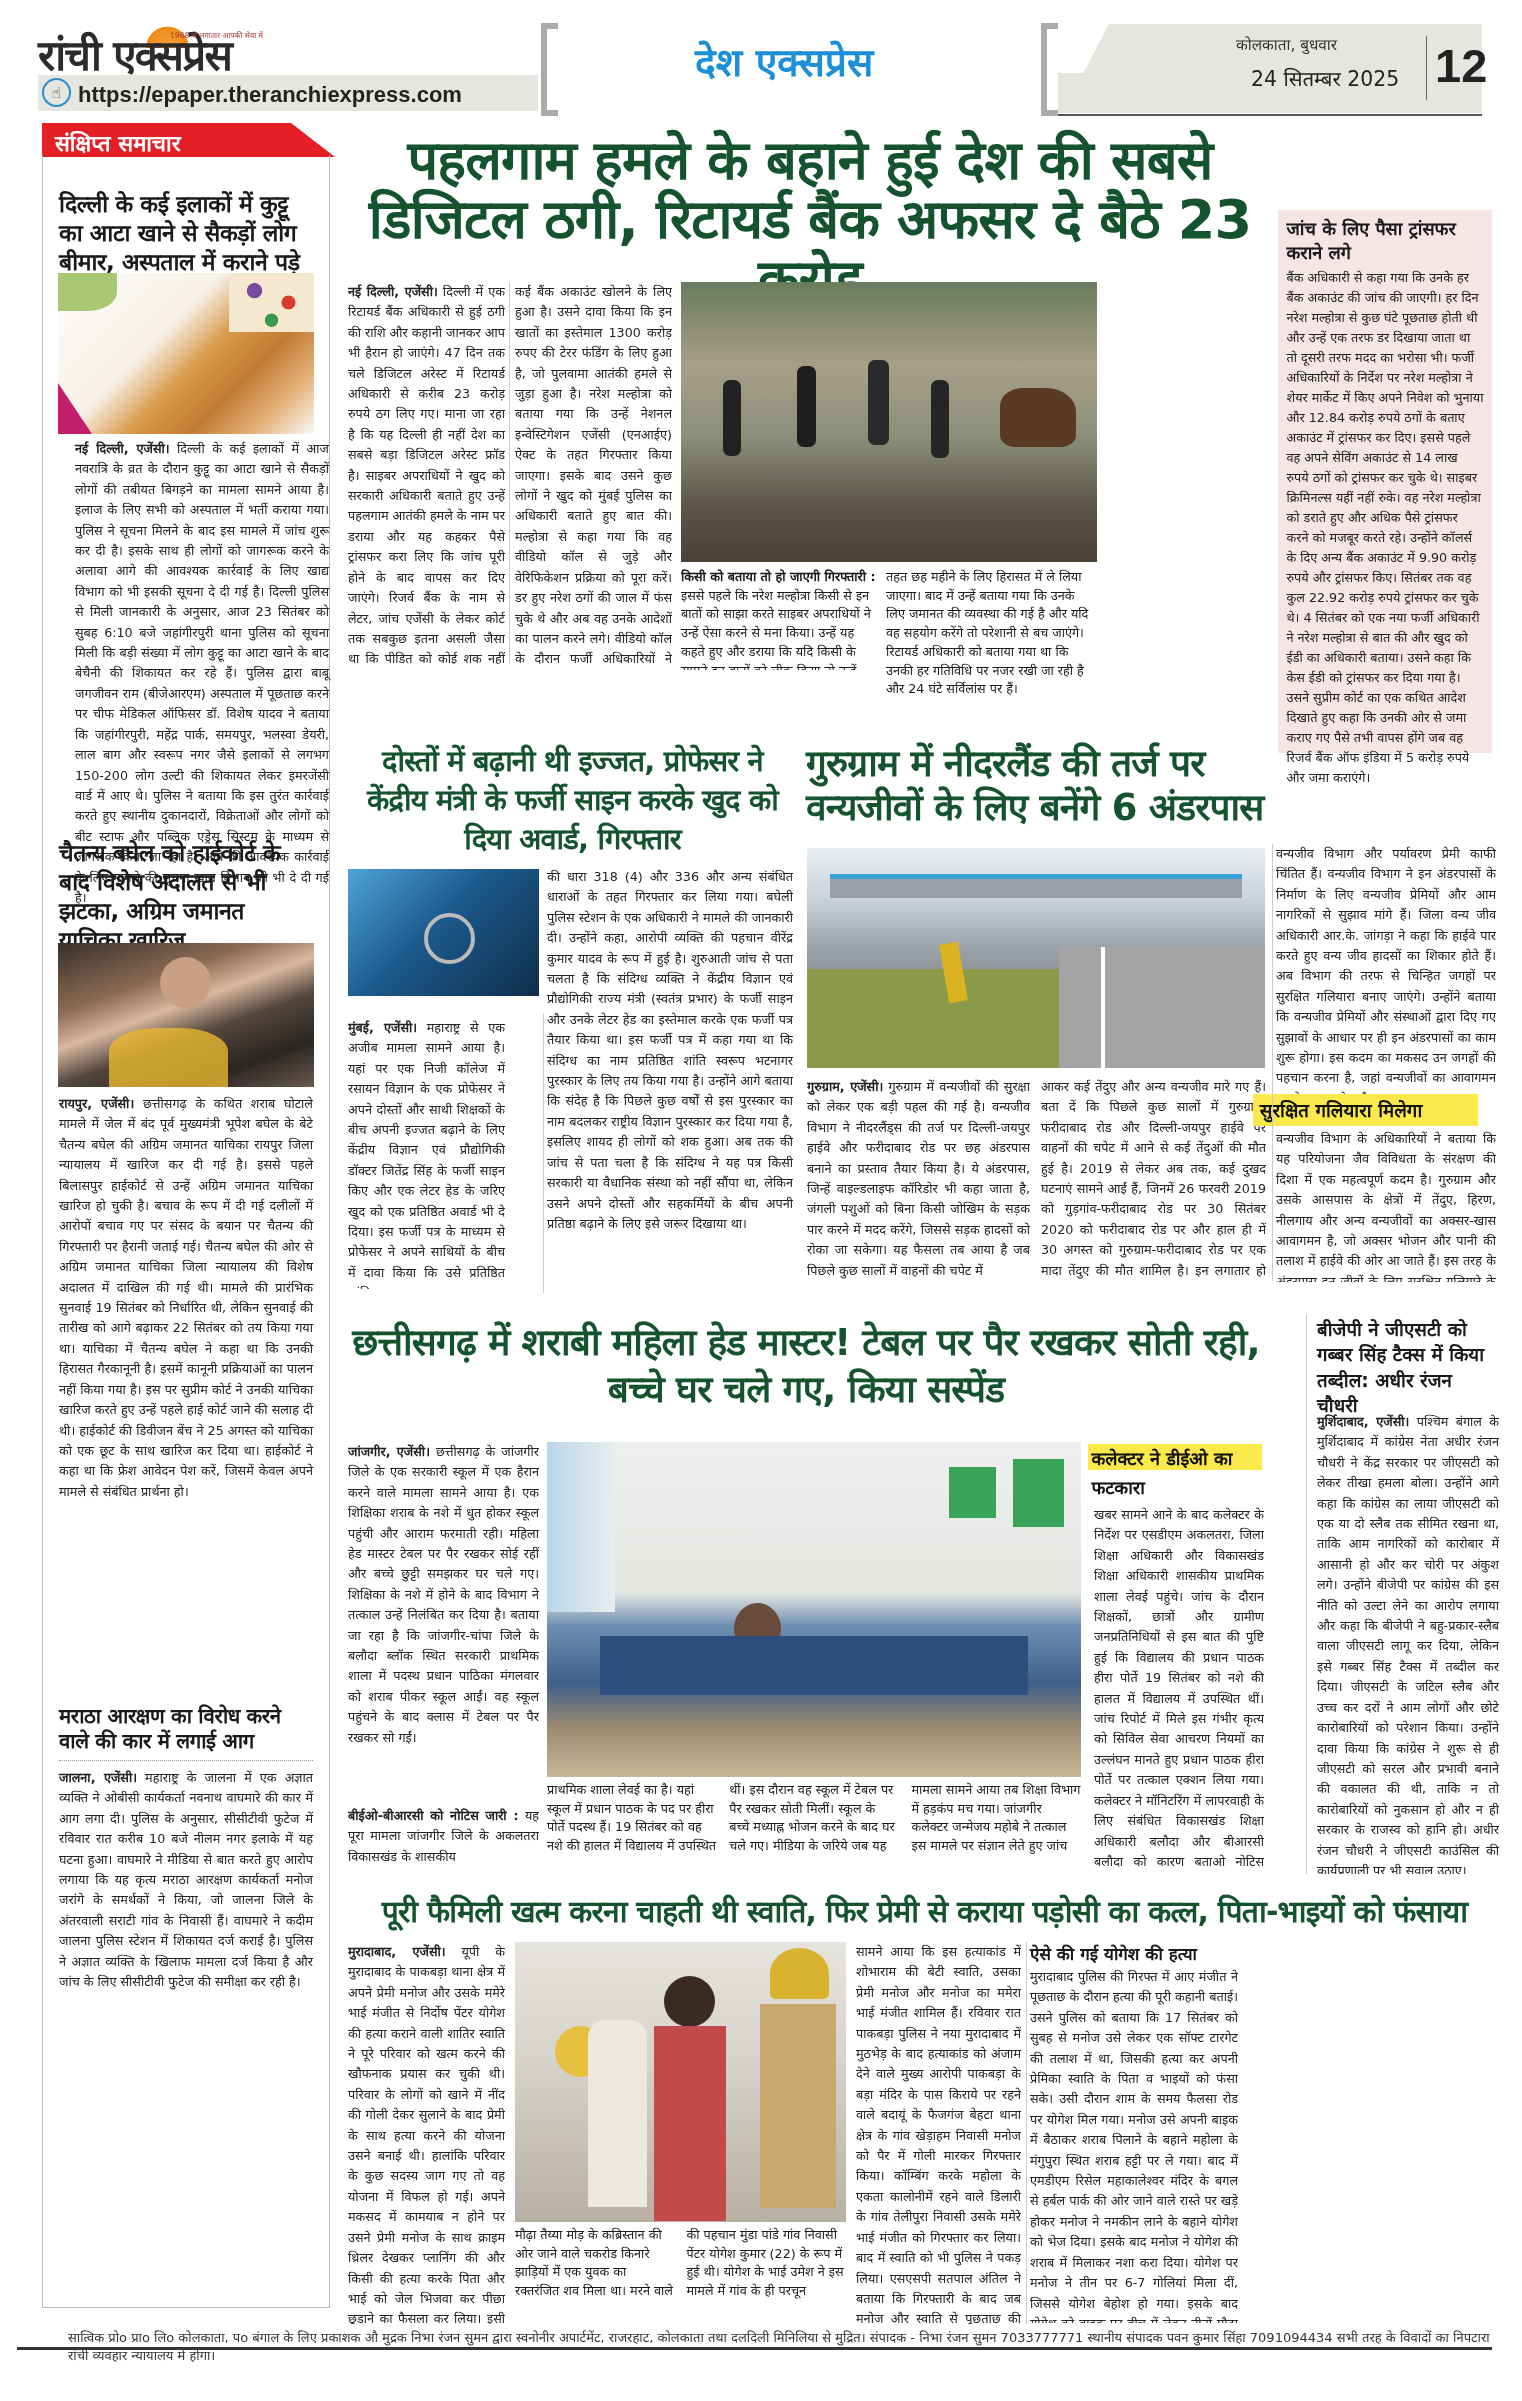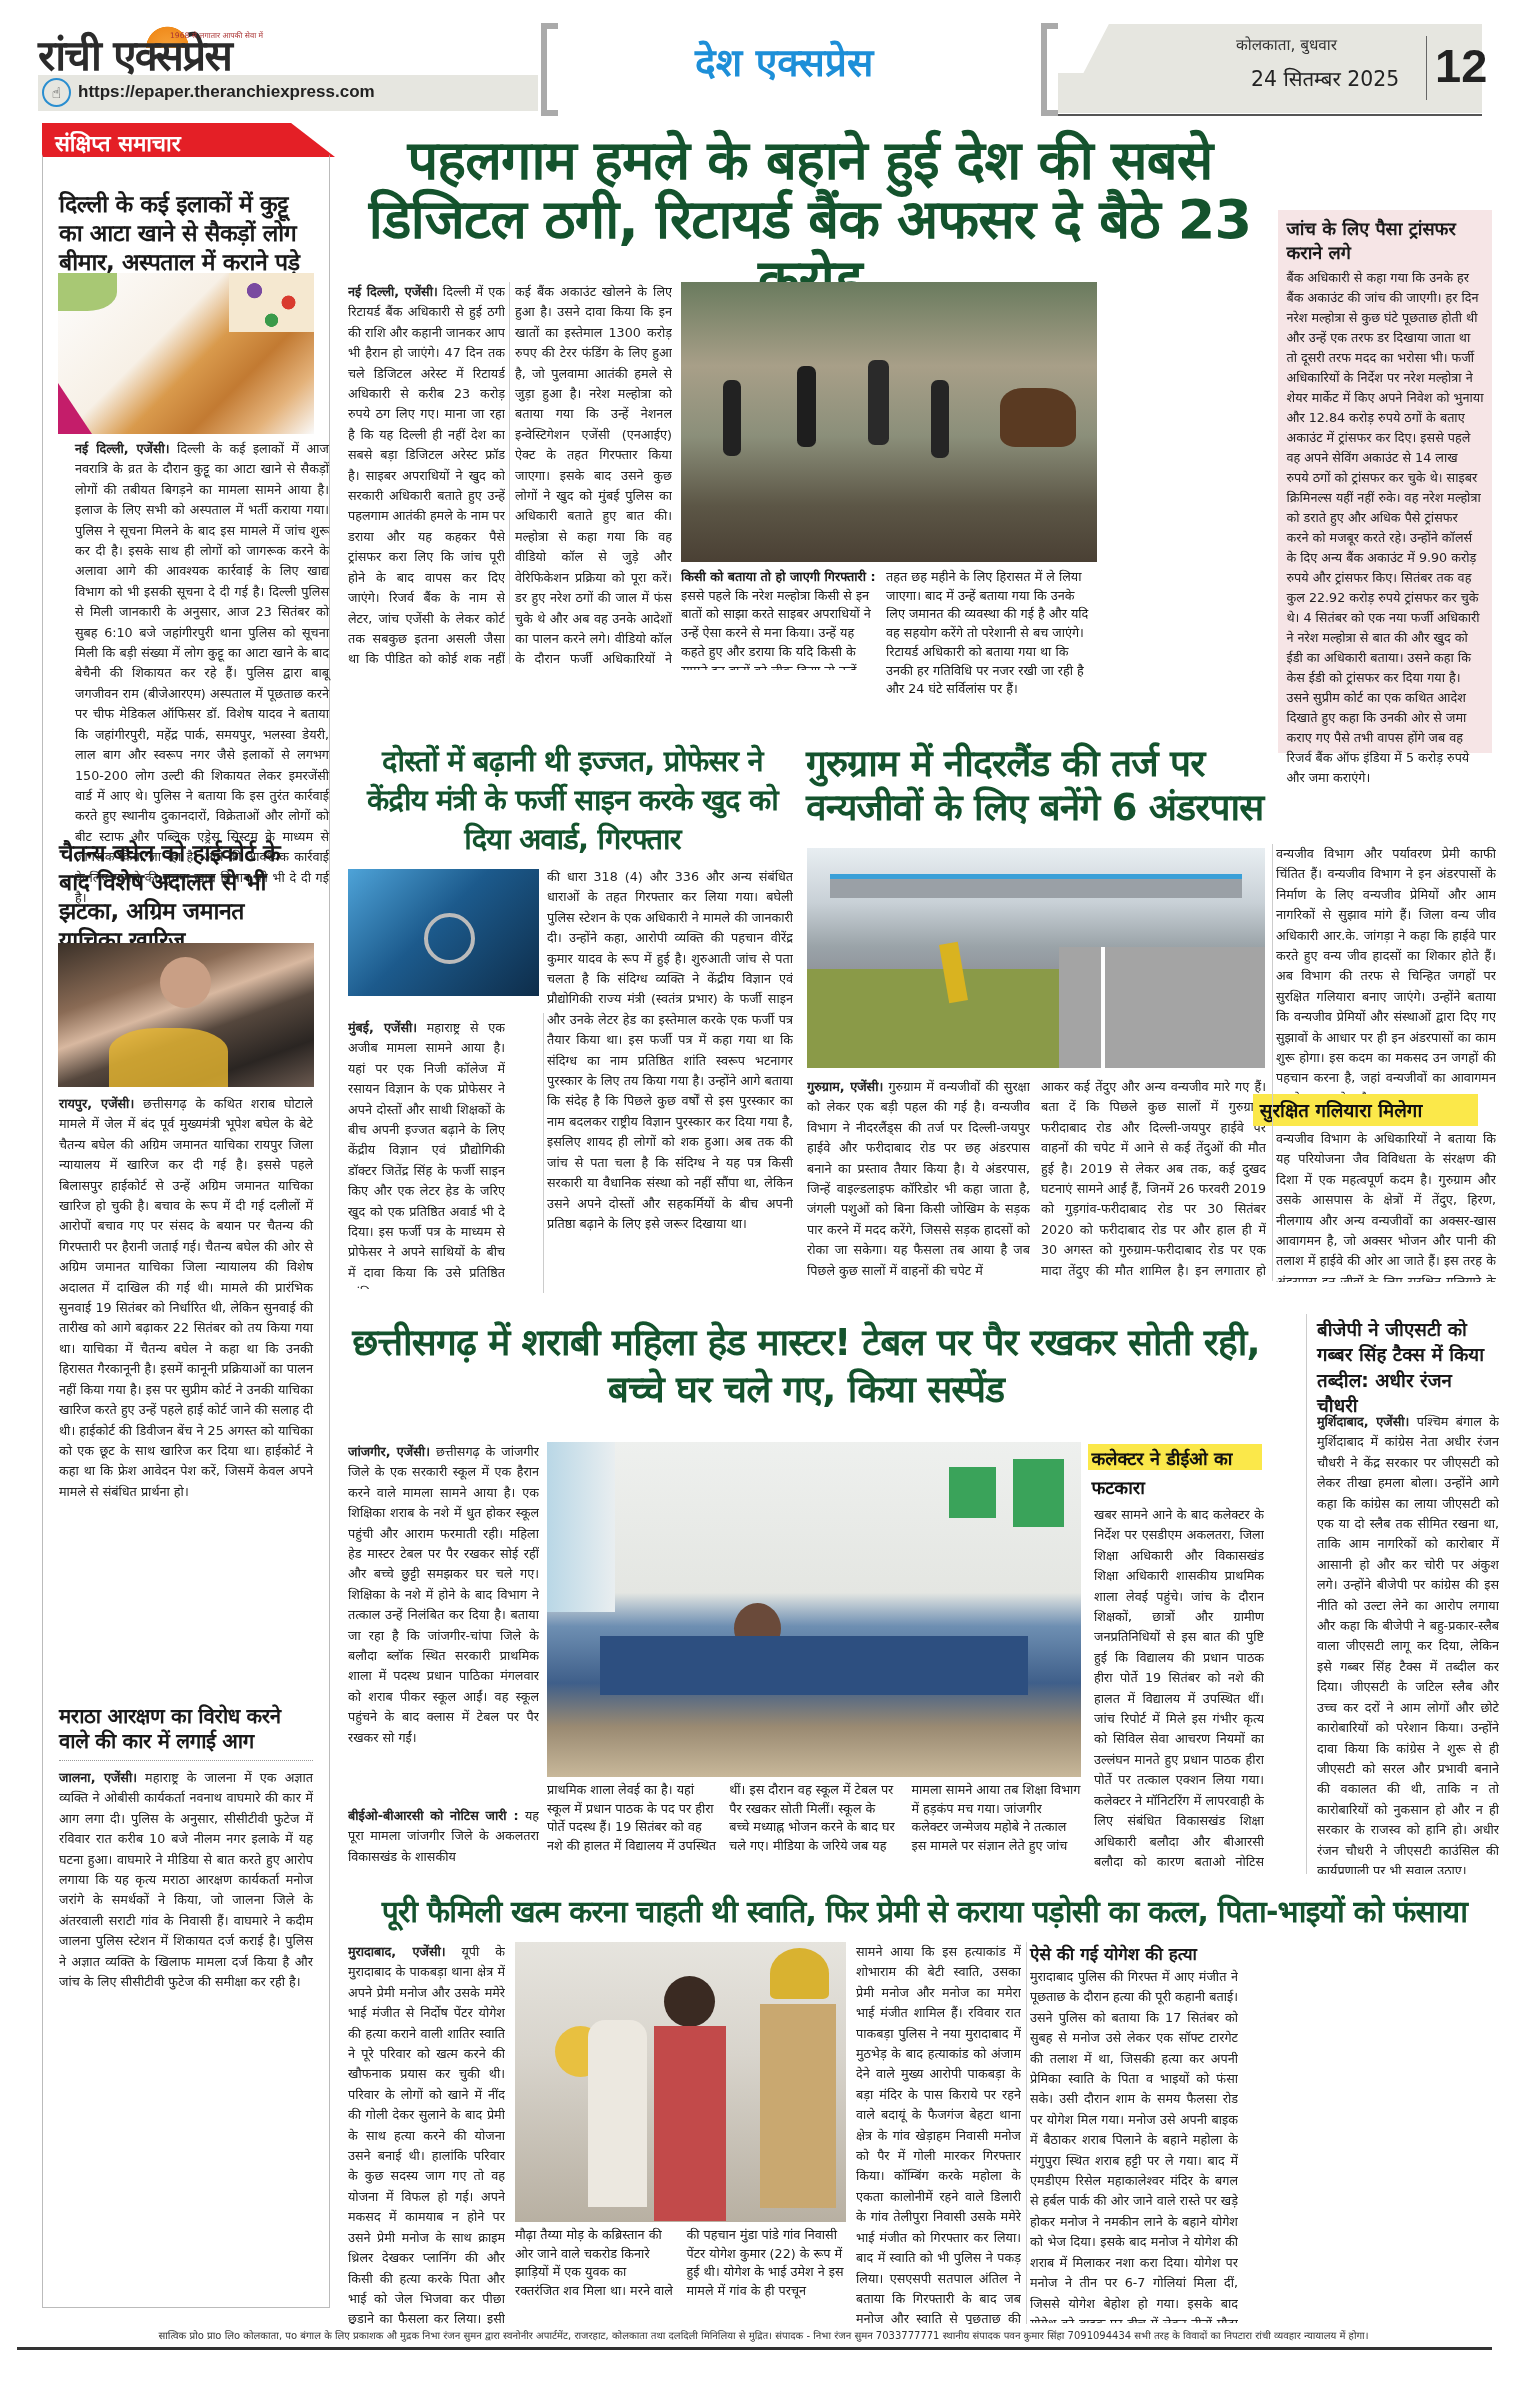--- a/index.html
+++ b/index.html
@@ -9,21 +9,21 @@
   .body-text { font-size: 12.7px; line-height: 20.4px; text-align: justify; color: #222; }
   .body-text b { font-weight: bold; }
   .head-xl { font-weight: bold; color: #14532d; letter-spacing: -0.8px; line-height: 1.1; }
 
   
   #masthead-logo { left: 38px; top: 25.4px; font-size: 42px; font-weight: bold; color: #2b2b2b; letter-spacing: -1.7px; }
   #logo-sun { left: 142px; top: 24px; width: 51px; height: 24px; border-radius: 51px 51px 0 0; background: radial-gradient(circle at 50% 100%, #f7a33a 0%, #f08b1c 60%, transparent 62%); }
   #logo-tagline { left: 170px; top: 30px; font-size: 7.6px; color: #a33; }
   #epaper-bar { left: 38px; top: 75px; width: 500px; height: 36px; background: #e6e6e0; }
   #epaper-icon { left: 42px; top: 78px; width: 29px; height: 29px; border-radius: 50%; border: 2.5px solid #2a8ed0; display:flex; align-items:center; justify-content:center; font-size: 15.3px; color:#333; }
-  #epaper-url { left: 78px; top: 82px; font-size: 17px; font-weight: bold; color: #222; font-family: "Liberation Sans", sans-serif; }
+  #epaper-url { left: 78px; top: 82px; font-size: 22px; font-weight: bold; color: #222; font-family: "Liberation Sans", sans-serif; }
   .bracket { width: 17px; height: 93px; border: 6px solid #aaa; border-right: none; }
   #bracket-left { left: 541px; top: 23px; }
   #bracket-right { left: 1041px; top: 23px; }
   #section-title { left: 695px; top: 34px; font-size: 39px; font-weight: bold; color: #1d8fd8; }
   #date-box { left: 1058px; top: 24px; width: 424px; height: 89px; background: #e6e6e0; clip-path: polygon(12% 0, 100% 0, 100% 100%, 0 100%, 0 55%, 6% 55%); }
   #date-city { left: 1236px; top: 34px; font-size: 15.3px; color: #333; }
   #date-full { left: 1251px; top: 64px; font-size: 20.4px; color: #222; }
   #date-divider { left: 1426px; top: 36px; width: 0.8px; height: 64px; background: #666; }
   #page-number { left: 1435px; top: 38px; font-size: 47px; font-weight: bold; color: #222; font-family: "Liberation Sans", sans-serif; }
   #date-underline { left: 1058px; top: 114px; width: 424px; height: 1.7px; background: #555; }
@@ -38,21 +38,21 @@
   .photo { overflow: hidden; }
 
   
   #side-box { left: 1278px; top: 210px; width: 214px; height: 543px; background: #f6e5e6; padding: 6.8px 8.5px; }
   .side-head { font-size: 18px; font-weight: bold; line-height: 24px; color: #1a1a1a; }
 
   .yellow-head { background: #fbe84a; font-weight: bold; color: #111; }
 
   .col-rule { width: 0.8px; background: #ccc; }
   .caption { font-size: 12.7px; line-height: 18.7px; }
-  #footer-text { left: 51px; top: 2328px; width: 1425px; text-align: center; font-size: 10px; color: #333; }
+  #footer-text { left: 68px; top: 2328px; width: 1425px; font-size: 13px; color: #333; }
   #footer-rule { left: 17px; top: 2347px; width: 1475px; height: 3.4px; background: #333; }
 </style>
 </head>
 <body>
 
 <div class="abs" id="logo-sun"></div>
 <div class="abs" id="masthead-logo">रांची एक्सप्रेस</div>
 <div class="abs" id="logo-tagline">1968 से लगातार आपकी सेवा में</div>
 <div class="abs" id="epaper-bar"></div>
 <div class="abs" id="epaper-icon">☝</div>

